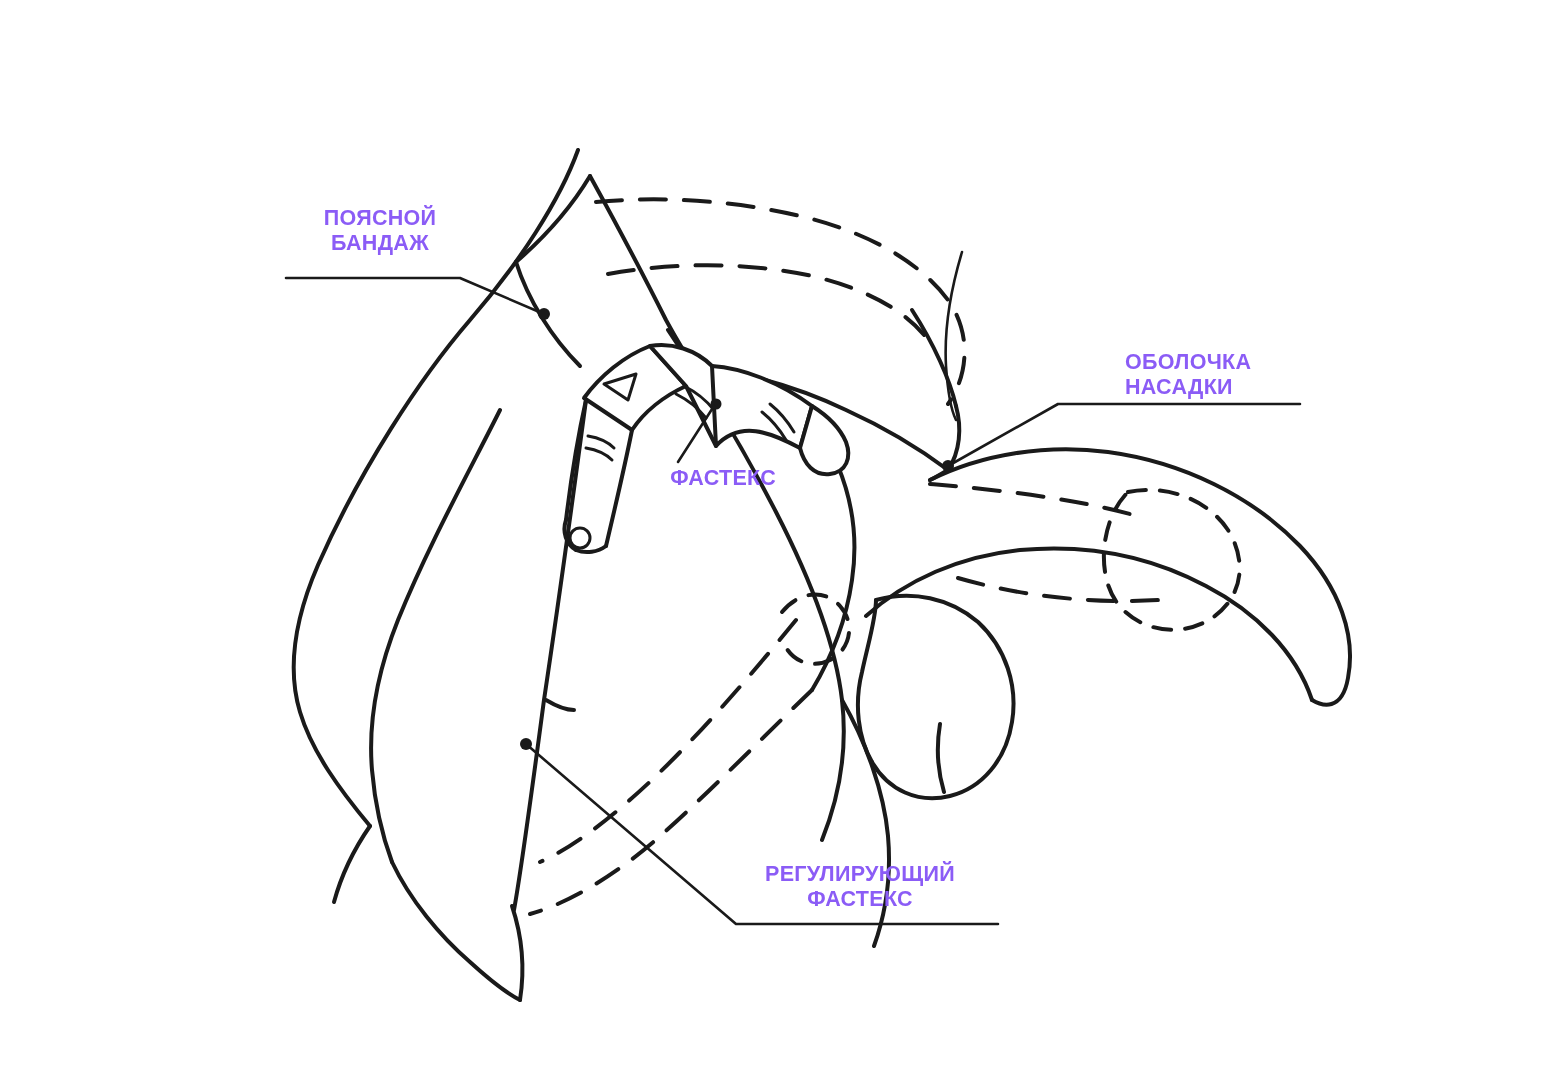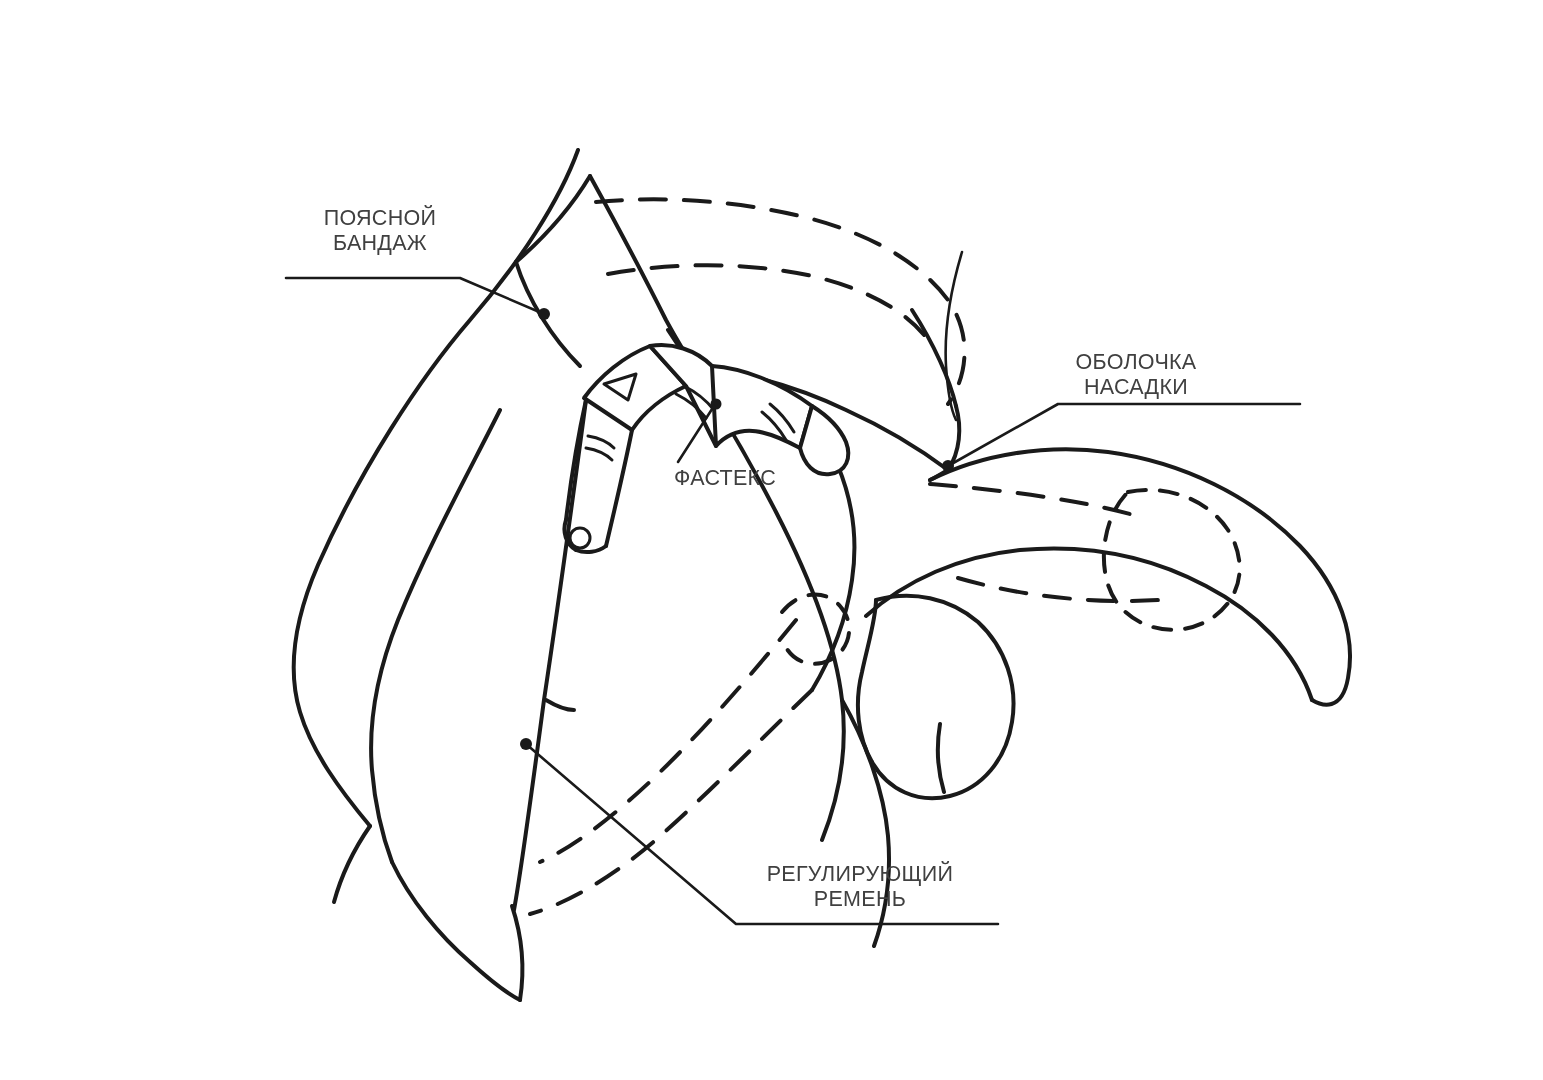--- a/index.html
+++ b/index.html
@@ -83,45 +83,45 @@
     line-height: 1.16;
     font-weight: 700;
     color: #1a1a1a;
     letter-spacing: -0.2px;
     white-space: pre-line;
   }
   .callout {
     position: absolute;
     font-size: 21.5px;
     line-height: 1.18;
-    font-weight: 400;
-    color: #404040;
+    font-weight: 700;
+    color: #8b5cf6;
     letter-spacing: 0.3px;
     white-space: pre-line;
   }
   .callout-center {
     text-align: center;
   }
   .c-belt {
     left: 300px;
     top: 206px;
     width: 160px;
     text-align: center;
   }
   .c-fastex {
     left: 626px;
     top: 466px;
     width: 150px;
     text-align: right;
   }
   .c-sheath {
-    left: 1041px;
+    left: 1125px;
     top: 350px;
     width: 190px;
-    text-align: center;
+    text-align: left;
   }
   .c-strap {
     left: 745px;
     top: 862px;
     width: 230px;
     text-align: center;
   }
 </style>
 </head>
 <body>
@@ -238,15 +238,15 @@
     </g>
   </svg>
 
 
   <div class="callout callout-center c-belt">ПОЯСНОЙ
 БАНДАЖ</div>
   <div class="callout c-fastex">ФАСТЕКС</div>
   <div class="callout callout-center c-sheath">ОБОЛОЧКА
 НАСАДКИ</div>
   <div class="callout callout-center c-strap">РЕГУЛИРУЮЩИЙ
-РЕМЕНЬ</div>
+ФАСТЕКС</div>
 
 </div>
 
 </body></html>

